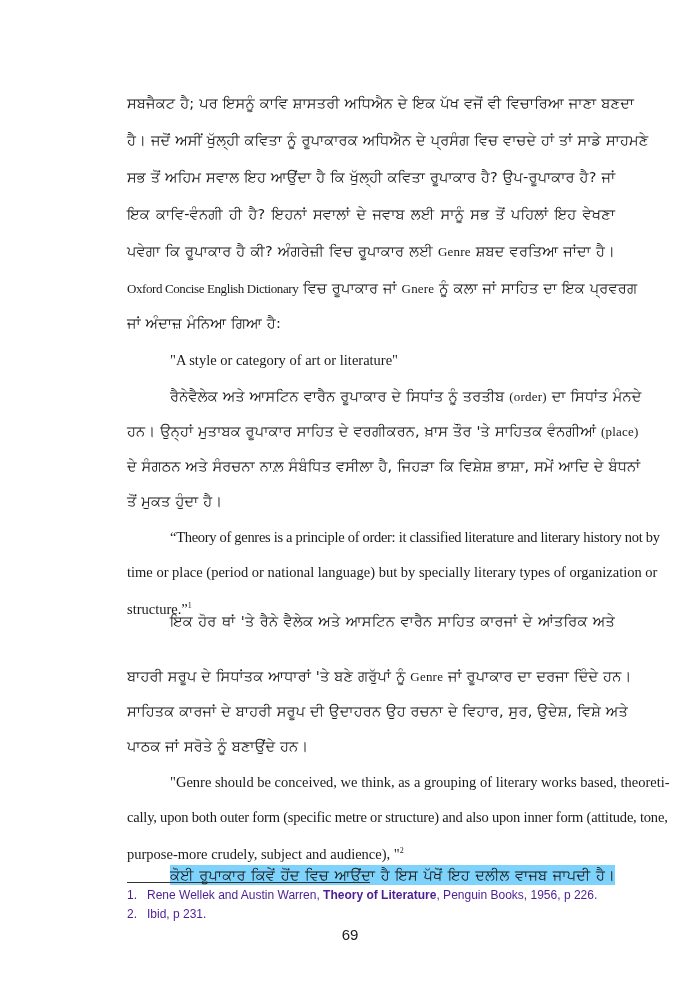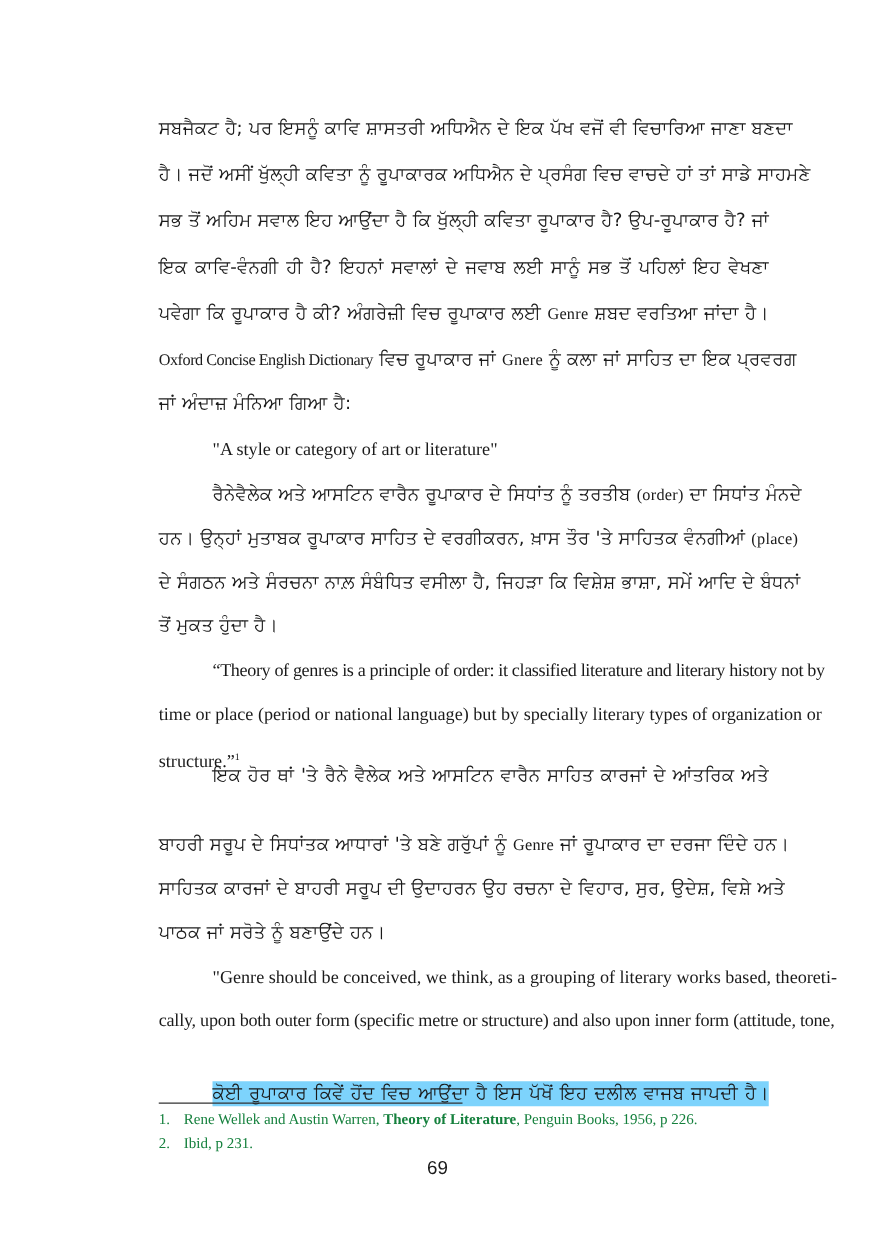--- a/index.html
+++ b/index.html
@@ -5,21 +5,21 @@
   html, body { margin: 0; padding: 0; background: #ffffff; }
   body { width: 700px; height: 991px; position: relative; overflow: hidden; color: #1a1a1a; }
   .page { position: absolute; left: 0; top: 0; width: 700px; height: 858px; background: #fff; }
   .line { position: absolute; left: 127px; width: 488px; white-space: nowrap; line-height: 20px; }
   .pa { font-family: "DejaVu Sans", sans-serif; font-size: 14.5px; letter-spacing: 0.2px; }
   .en { font-family: "Liberation Serif", serif; font-size: 14.5px; }
   .just { text-align: justify; text-align-last: justify; }
   .indent { left: 170px; width: 445px; }
   .inline-en { font-family: "Liberation Serif", serif; font-size: 13px; margin-top: 20px; }
   .rule { position: absolute; left: 127px; top: 866px; width: 243px; height: 0; border-top: 1.5px solid #333; }
-  .fn { position: absolute; left: 127px; font-family: Liberation Serif, serif; font-size: 12px; line-height: 16px; white-space: nowrap; color: #15803d; }
+  .fn { position: absolute; left: 127px; font-family: Liberation Sans, sans-serif; font-size: 12px; line-height: 16px; white-space: nowrap; color: #4c1d95; }
   .fn .num { display: inline-block; width: 20px; }
   .fn b { font-weight: bold; }
   .pagenum { position: absolute; left: 0; width: 700px; top: 912px; text-align: center; font-family: Liberation Sans, sans-serif; font-size: 15px; }
 </style>
 </head>
 <body>
 
 <div class="page">
 
   <div class="line pa just" style="top:93px">ਸਬਜੈਕਟ ਹੈ; ਪਰ ਇਸਨੂੰ ਕਾਵਿ ਸ਼ਾਸਤਰੀ ਅਧਿਐਨ ਦੇ ਇਕ ਪੱਖ ਵਜੋਂ ਵੀ ਵਿਚਾਰਿਆ ਜਾਣਾ ਬਣਦਾ</div>
@@ -53,20 +53,23 @@
 
   <div class="line pa just indent" style="top:611px">ਇਕ ਹੋਰ ਥਾਂ 'ਤੇ ਰੈਨੇ ਵੈਲੇਕ ਅਤੇ ਆਸਟਿਨ ਵਾਰੈਨ ਸਾਹਿਤ ਕਾਰਜਾਂ ਦੇ ਆਂਤਰਿਕ ਅਤੇ</div>
   <div class="line pa just" style="top:666px">
     <span>ਬਾਹਰੀ ਸਰੂਪ ਦੇ ਸਿਧਾਂਤਕ ਆਧਾਰਾਂ 'ਤੇ ਬਣੇ ਗਰੁੱਪਾਂ ਨੂੰ </span><span class="inline-en">Genre</span><span> ਜਾਂ ਰੂਪਾਕਾਰ ਦਾ ਦਰਜਾ ਦਿੰਦੇ ਹਨ।</span>
   </div>
   <div class="line pa just" style="top:701px">ਸਾਹਿਤਕ ਕਾਰਜਾਂ ਦੇ ਬਾਹਰੀ ਸਰੂਪ ਦੀ ਉਦਾਹਰਨ ਉਹ ਰਚਨਾ ਦੇ ਵਿਹਾਰ, ਸੁਰ, ਉਦੇਸ਼, ਵਿਸ਼ੇ ਅਤੇ</div>
   <div class="line pa" style="top:736px">ਪਾਠਕ ਜਾਂ ਸਰੋਤੇ ਨੂੰ ਬਣਾਉਂਦੇ ਹਨ।</div>
 
   <div class="line en just indent" style="top:772px">"Genre should be conceived, we think, as a grouping of literary works based, theoreti-</div>
   <div class="line en just" style="top:807px; letter-spacing:-0.2px">cally, upon both outer form (specific metre or structure) and also upon inner form (attitude, tone,</div>
+  <div class="line en" style="top:841px">
+    <span>purpose-more crudely, subject and audience), "</span><sup style="font-size:8px">2</sup>
+  </div>
 
   <div class="line pa just indent" style="top:865px; background:#7dd3fc">ਕੋਈ ਰੂਪਾਕਾਰ ਕਿਵੇਂ ਹੋਂਦ ਵਿਚ ਆਉਂਦਾ ਹੈ ਇਸ ਪੱਖੋਂ ਇਹ ਦਲੀਲ ਵਾਜਬ ਜਾਪਦੀ ਹੈ।</div>
 
   <div class="rule" style="top:882px"></div>
 
   <div class="fn" style="top:887px">
     <span class="num">1.</span><span>Rene Wellek and Austin Warren, </span><b>Theory of Literature</b><span>, Penguin Books, 1956, p 226.</span>
   </div>
   <div class="fn" style="top:906px">
     <span class="num">2.</span><span>Ibid, p 231.</span>

